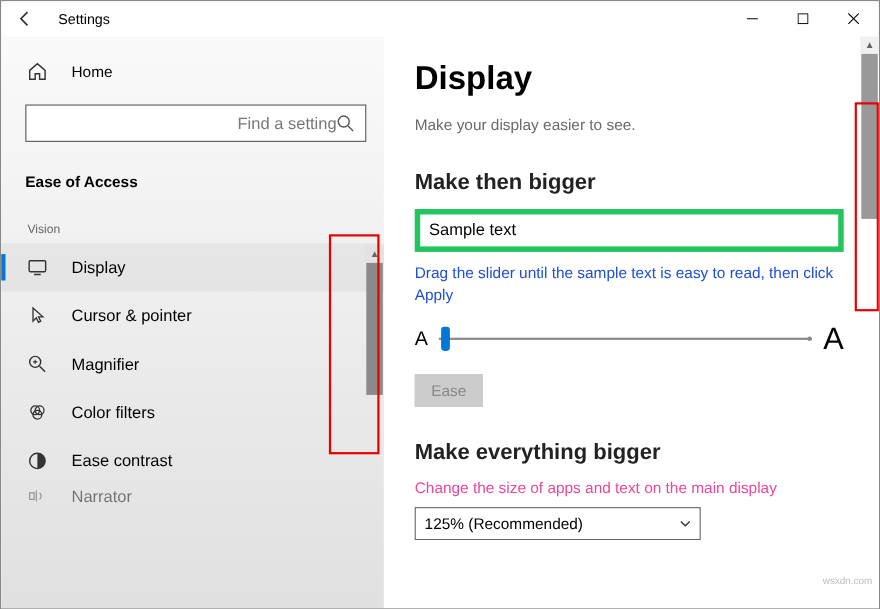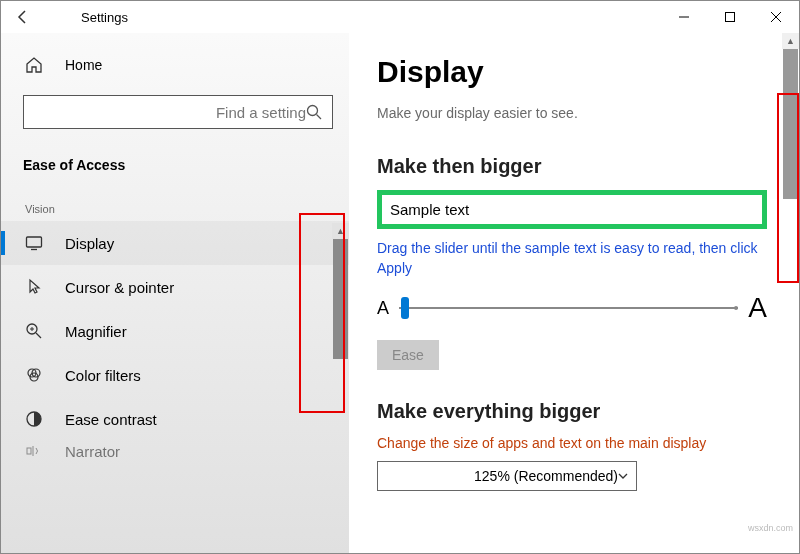--- a/index.html
+++ b/index.html
@@ -1,18 +1,18 @@
 <!DOCTYPE html>
 <html><head>
   <meta charset="utf-8">
   <style>
     * { margin: 0; padding: 0; box-sizing: border-box; }
     body { font-family: "Segoe UI", sans-serif; background: #fff; color: #000; overflow: hidden; width: 800px; height: 554px; }
     .window { width: 800px; height: 554px; border: 1px solid #888; display: flex; flex-direction: column; }
-    .titlebar { height: 32px; display: flex; align-items: center; gap: 28px; }
+    .titlebar { height: 32px; display: flex; align-items: center; }
     .titlebar .back { width: 44px; display: flex; align-items: center; justify-content: center; }
     .titlebar .title { font-size: 13px; flex: 1; padding-left: 8px; }
     .titlebar .ctrls { display: flex; }
     .titlebar .ctrl { width: 46px; height: 32px; display: flex; align-items: center; justify-content: center; }
     .body { flex: 1; display: flex; overflow: hidden; position: relative; }
     .sidebar { width: 348px; display: flex; flex-direction: column; background: linear-gradient(to bottom, #fafafa 0%, #eaeaea 60%, #e0e0e0 100%); position: relative; }
     .sidebar-inner { flex: 1; overflow: hidden; padding-top: 12px; }
     .home { display: flex; align-items: center; padding: 10px 20px 10px 24px; height: 40px; }
     .home .icon { width: 22px; margin-right: 18px; }
     .home .label { font-size: 14px; }
@@ -40,22 +40,22 @@
     .sample-box { border: 5px solid #22c55e; padding: 6px 8px; font-size: 15px; width: 390px; margin-bottom: 10px; }
     .instr { font-size: 14px; color: #1d4ed8; margin-bottom: 14px; line-height: 1.4; max-width: 400px; }
     .slider-row { display: flex; align-items: center; gap: 10px; margin-bottom: 16px; width: 390px; }
     .slider-row .smallA { font-size: 18px; }
     .slider-row .bigA { font-size: 28px; }
     .slider { flex: 1; position: relative; height: 20px; }
     .slider .track { position: absolute; top: 50%; left: 0; right: 0; height: 2px; background: #888; transform: translateY(-50%); }
     .slider .dot { position: absolute; top: 50%; right: 0; width: 4px; height: 4px; background: #888; border-radius: 50%; transform: translateY(-50%); }
     .slider .thumb { position: absolute; top: 50%; left: 2px; width: 8px; height: 22px; background: #0078d4; border-radius: 3px; transform: translateY(-50%); }
     .apply-btn { border: 1px solid #ccc; background: #ccc; color: #888; font-size: 14px; padding: 6px 14px; margin-bottom: 30px; }
-    .desc { font-size: 14px; color: #c2410c; margin-bottom: 10px; }
-    .dropdown { border: 1px solid #666; padding: 6px 8px; font-size: 14px; width: 260px; display: flex; justify-content: flex-end; align-items: center; }
+    .desc { font-size: 14px; color: #ec4899; margin-bottom: 10px; }
+    .dropdown { border: 1px solid #666; padding: 6px 8px; font-size: 14px; width: 260px; display: flex; justify-content: space-between; align-items: center; }
     .main-scroll { position: absolute; right: 0; top: 0; width: 17px; bottom: 0; }
     .main-scroll .arrow { height: 16px; display: flex; align-items: center; justify-content: center; color: #666; font-size: 9px; background: #f0f0f0; }
     .main-scroll .thumb { background: #999; height: 150px; margin: 0 1px; }
     .watermark { position: absolute; right: 6px; bottom: 20px; font-size: 9px; color: #bbb; }
     svg { display: block; }
   </style>
 </head>
 <body>
 
 <div class="window">

